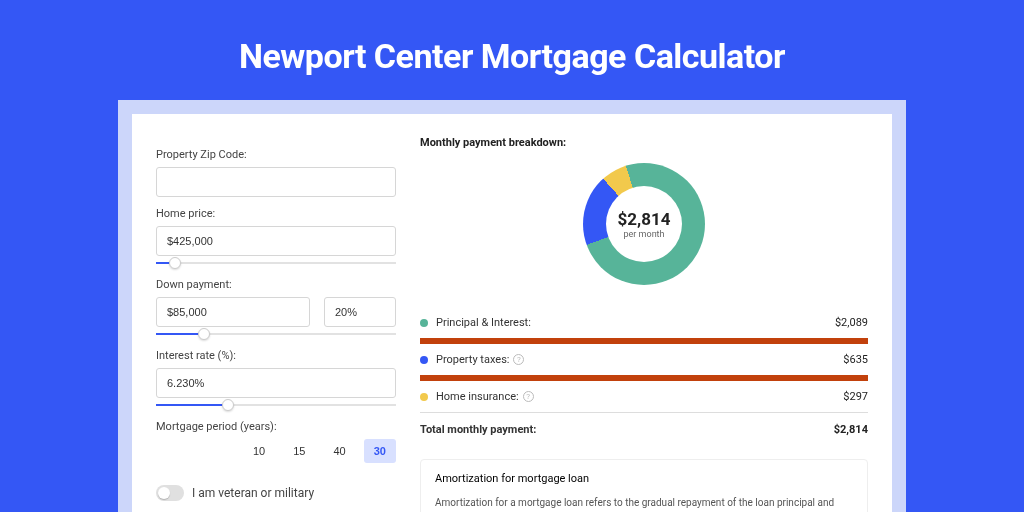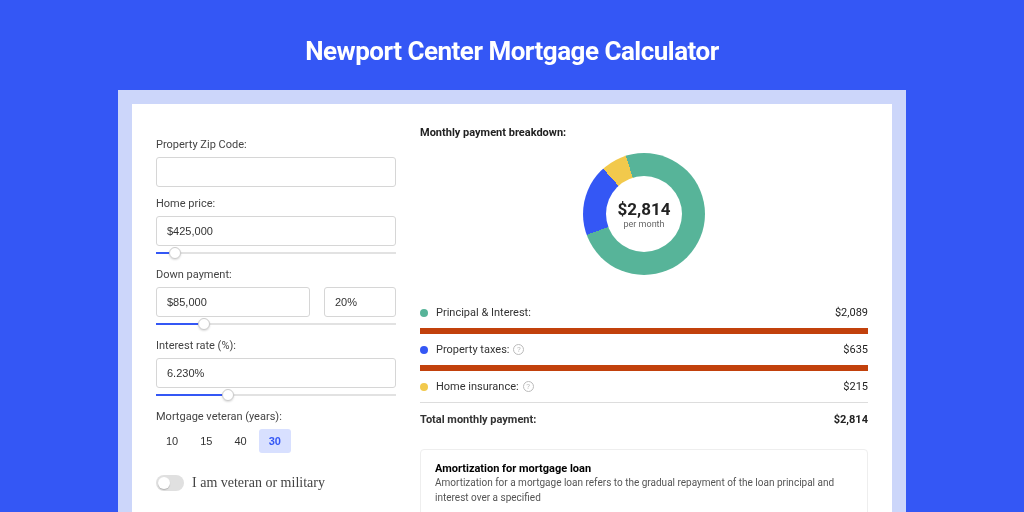--- a/index.html
+++ b/index.html
@@ -6,21 +6,21 @@
   body {
     font-family: -apple-system, BlinkMacSystemFont, "Segoe UI", Roboto, Helvetica, Arial, sans-serif;
     background: #3457f5;
     width: 1024px;
     height: 512px;
     overflow: hidden;
   }
   .page-title {
     text-align: center;
     color: #ffffff;
-    font-size: 26px;
+    font-size: 34px;
     font-weight: 700;
     padding: 36px 0 24px 0;
     letter-spacing: -0.5px;
     border-radius: 32px;
   }
   .outer-card {
     background: #ccd6fa;
     width: 788px;
     margin: 0 auto;
     padding-top: 14px;
@@ -65,37 +65,37 @@
   .slider-fill {
     height: 2px; background: #3457f5; position: absolute; top: 4px; left:0;
   }
   .slider-thumb {
     width: 12px; height: 12px; border-radius: 50%; background: #fff;
     border: 1px solid #ccc; position: absolute; top: -1px;
     box-shadow: 0 1px 2px rgba(0,0,0,0.15);
     cursor: pointer;
   }
 
-  .period-row { display: flex; gap: 2px; margin-top: 4px; }
+  .period-row { display: flex; gap: 8px; margin-top: 4px; justify-content: flex-end; }
   .period-btn {
     font-size: 11px; padding: 6px 10px; border: none; background: transparent;
     border-radius: 3px; cursor: pointer; color:#333;
   }
   .period-btn.active { background: #d8e0ff; color: #3457f5; font-weight: 600; }
 
   .toggle-row { display: flex; align-items: center; gap: 8px; margin-top: 22px; }
   .toggle {
     width: 28px; height: 16px; background: #e0e0e0; border-radius: 8px; position: relative;
     cursor:pointer;
   }
   .toggle-knob {
     width: 12px; height: 12px; background: #fff; border-radius: 50%; position: absolute;
     top: 2px; left: 2px; box-shadow: 0 1px 1px rgba(0,0,0,0.2);
   }
-  .toggle-label { font-size: 14px; color: #444; font-family: Liberation Serif, serif; }
+  .toggle-label { font-size: 12px; color: #444; }
 
   .section-title { font-size: 11px; font-weight: 700; color: #222; }
 
   .donut-wrap { display:flex; justify-content:center; padding: 14px 0 22px 0; position:relative; }
   .donut { width: 122px; height: 122px; border-radius: 50%; position:relative; }
   .donut-center {
     position:absolute; top:50%; left:50%; transform:translate(-50%,-50%);
     text-align:center;
   }
   .donut-amount { font-size: 17px; font-weight: 700; color:#222; }
@@ -113,21 +113,21 @@
   .total-line .line-label { font-weight:700;text-align:right; }
   .total-line .line-val { font-weight:700; }
 
   .help-ico {
     width:11px;height:11px;border:1px solid #bbb;border-radius:50%;
     font-size:8px;color:#bbb;display:inline-flex;align-items:center;justify-content:center;
     line-height:1;
   }
 
   .amort-box { margin-top: 14px; border:1px solid #eee; border-radius:4px; padding:12px 14px; }
-  .amort-title { font-size:11px; font-weight:700; }
+  .amort-title { font-size:11px; font-weight:400; margin-bottom:10px; }
   .amort-text { font-size:10px; color:#555; line-height:1.5; }
 </style>
 </head>
 <body>
 
 <div class="page-title">Newport Center Mortgage Calculator</div>
 
 <div class="outer-card">
   <div class="inner-card">
 
@@ -156,21 +156,21 @@
       </div>
 
       <div class="field-label">Interest rate (%):</div>
       <input class="text-input" value="6.230%" style="">
       <div class="slider-wrap">
         <div class="slider-track"></div>
         <div class="slider-fill" id="ir-fill" style="width: 30%;"></div>
         <div class="slider-thumb" id="ir-thumb" style="left: calc(30% - 6px);"></div>
       </div>
 
-      <div class="field-label">Mortgage veteran (years):</div>
+      <div class="field-label">Mortgage period (years):</div>
       <div class="period-row" id="period-row">
           <button class="period-btn">10</button>
           <button class="period-btn">15</button>
           <button class="period-btn">40</button>
           <button class="period-btn active">30</button>
         </div>
 
       <div class="toggle-row">
         <div class="toggle">
             <div class="toggle-knob"></div>
@@ -200,21 +200,21 @@
             <span class="line-val">$2,089</span>
           </div>
           <div class="line">
             <span class="dot b"></span>
             <span class="line-label">Property taxes:<span class="help-ico">?</span></span>
             <span class="line-val">$635</span>
           </div>
           <div class="line">
             <span class="dot y"></span>
             <span class="line-label">Home insurance:<span class="help-ico">?</span></span>
-            <span class="line-val">$215</span>
+            <span class="line-val">$297</span>
           </div>
         </div>
 
       <div class="line total-line">
         <span class="line-label">Total monthly payment:</span>
         <span class="line-val">$2,814</span>
       </div>
 
       <div class="amort-box">
         <div class="amort-title">Amortization for mortgage loan</div>

